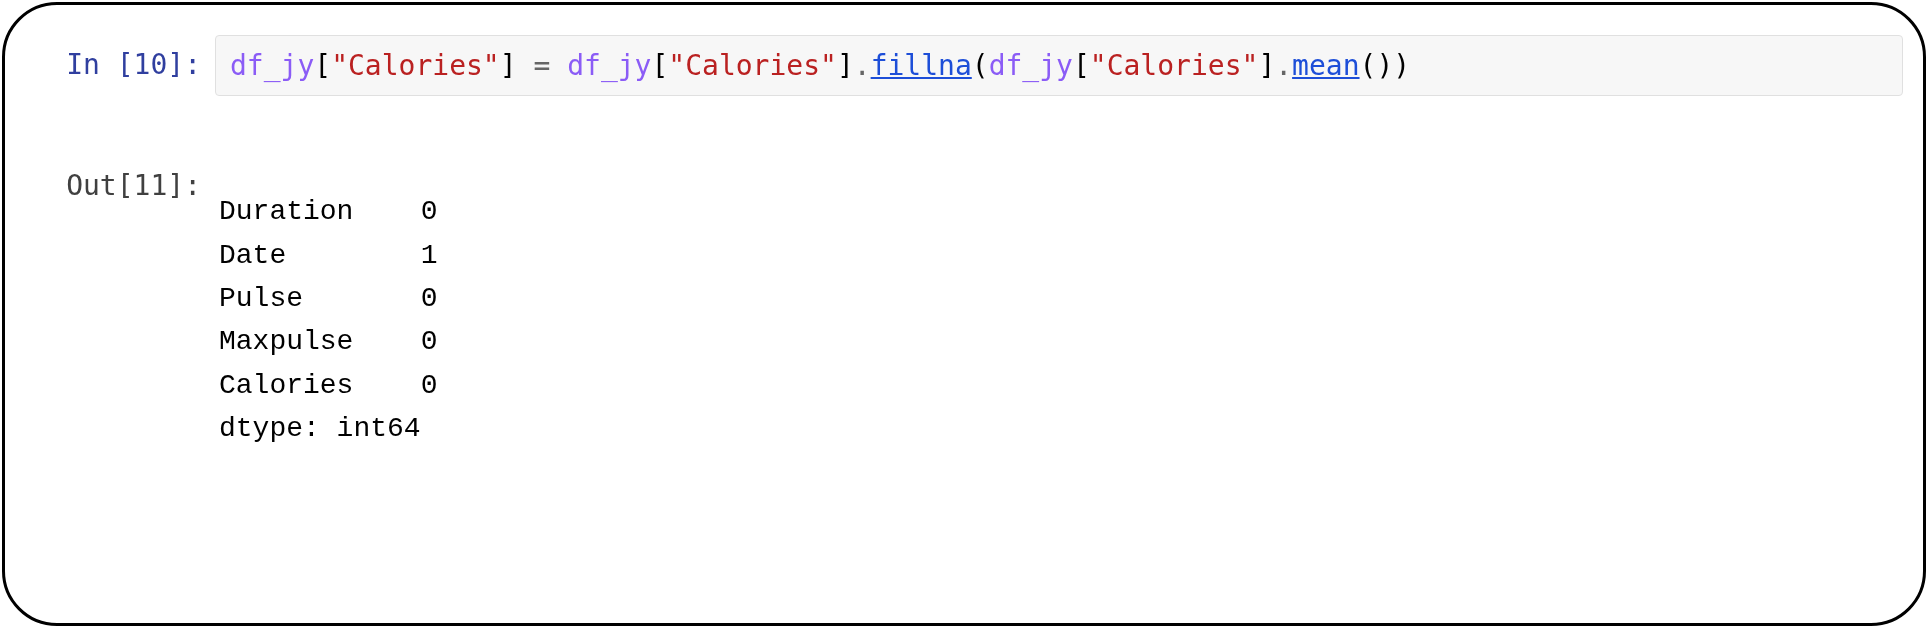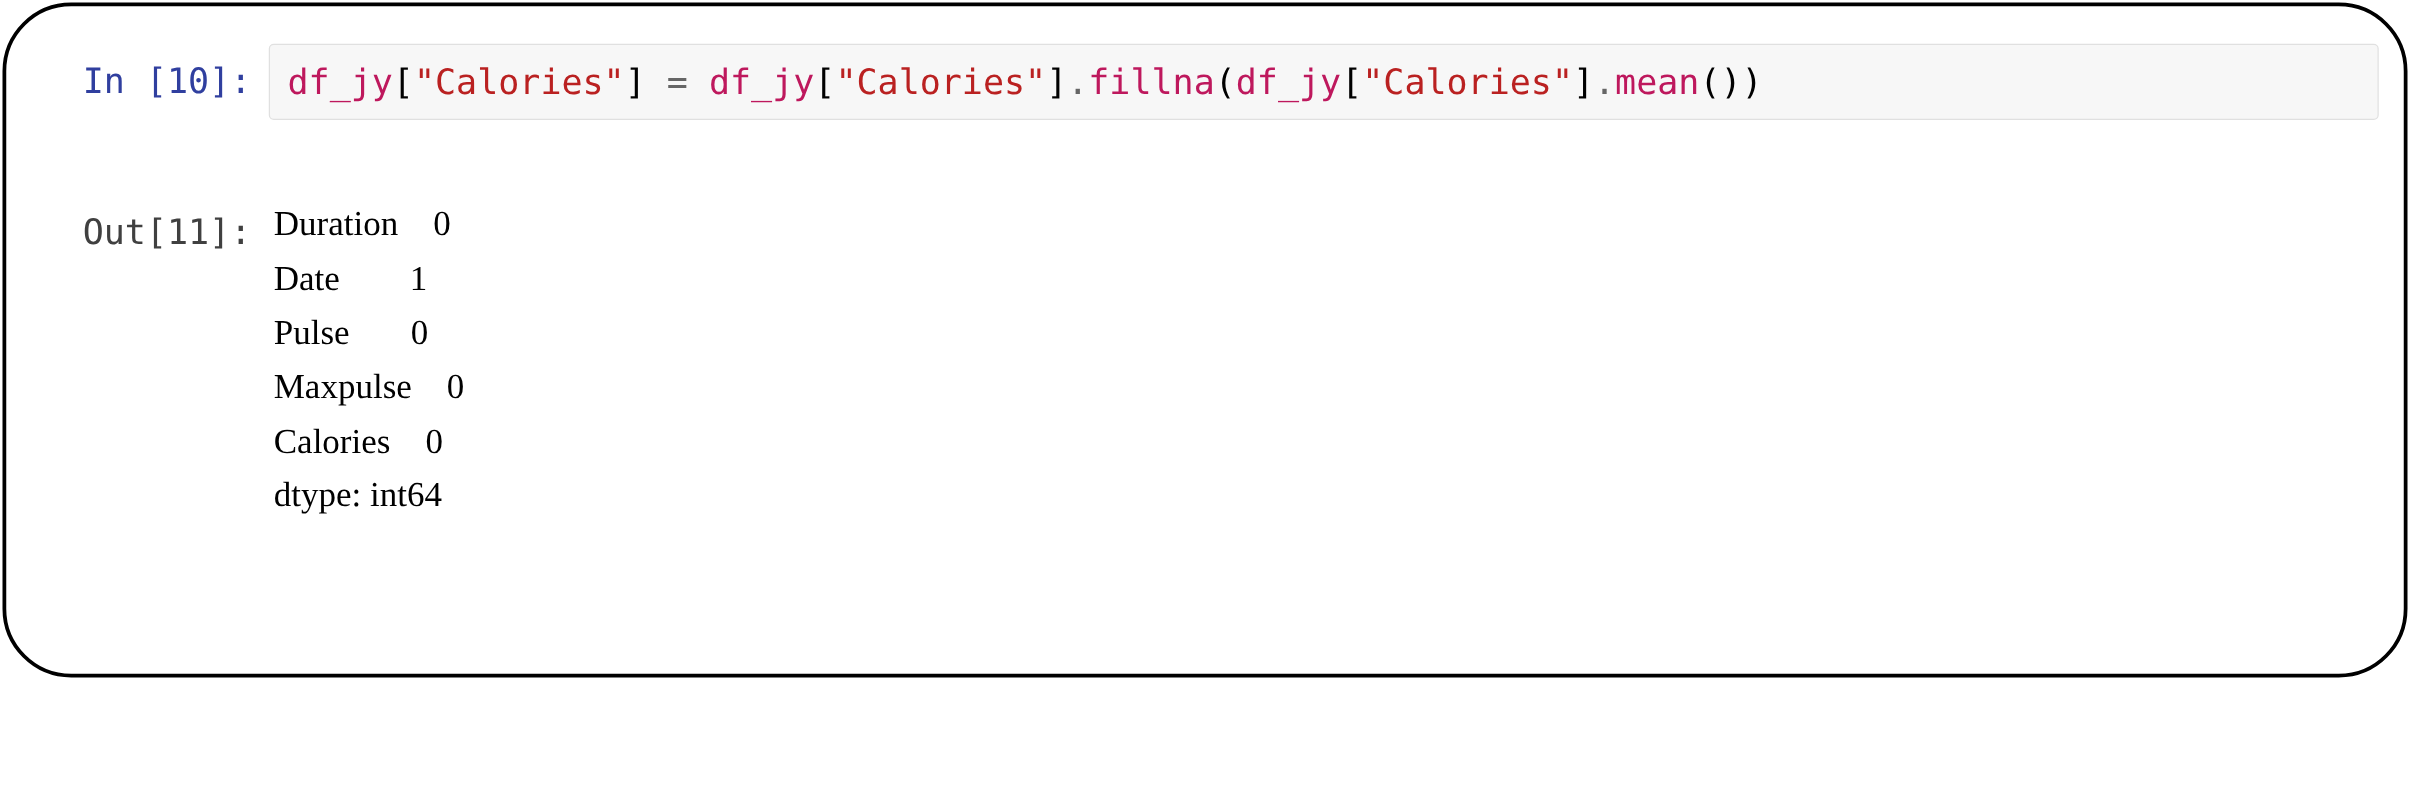--- a/index.html
+++ b/index.html
@@ -14,21 +14,21 @@
       padding: 0;
       width: 1930px;
       height: 630px;
     }
     .notebook-container {
       border: 3px solid #000000;
       border-radius: 55px;
       padding: 30px 20px 12px 20px;
       margin: 2px;
       width: 1924px;
-      height: 540px;
+      height: 624px;
       overflow: hidden;
     }
     .cell {
       display: flex;
       flex-direction: row;
       margin-bottom: 30px;
     }
     .prompt {
       width: 190px;
       flex-shrink: 0;
@@ -49,31 +49,32 @@
       background: #f7f7f7;
       border: 1px solid #e0e0e0;
       border-radius: 4px;
       padding: 10px 14px;
       font-family: "DejaVu Sans Mono", Menlo, Consolas, monospace;
       line-height: 1.4;
       white-space: pre;
     }
     .output-area {
       flex: 1;
-      font-family: Liberation Serif, serif;
+      font-family: Liberation Mono, monospace;
       line-height: 1.55;
       white-space: pre;
       padding-top: 2px;
       padding-left: 4px;
+      margin-top: 32px;
     }
-    .tok-var { color: #be185d; }
+    .tok-var { color: #8b5cf6; }
     .tok-op { color: #666666; }
     .tok-punc { color: #000000; }
     .tok-str { color: #BA2121; }
-    .tok-method { color: #be185d; }
+    .tok-method { color: #1d4ed8; text-decoration: underline; }
   </style>
 </head>
 <body>
 
 <div class="notebook-container">
 
   <div class="cell">
     <div class="prompt in-prompt">In&nbsp;[10]:</div>
     <div class="input-area"><span class="tok-var">df_jy</span><span class="tok-punc">[</span><span class="tok-str">"Calories"</span><span class="tok-punc">]</span><span> </span><span class="tok-op">=</span><span> </span><span class="tok-var">df_jy</span><span class="tok-punc">[</span><span class="tok-str">"Calories"</span><span class="tok-punc">]</span><span class="tok-op">.</span><span class="tok-method">fillna</span><span class="tok-punc">(</span><span class="tok-var">df_jy</span><span class="tok-punc">[</span><span class="tok-str">"Calories"</span><span class="tok-punc">]</span><span class="tok-op">.</span><span class="tok-method">mean</span><span class="tok-punc">(</span><span class="tok-punc">)</span><span class="tok-punc">)</span></div>
   </div>

